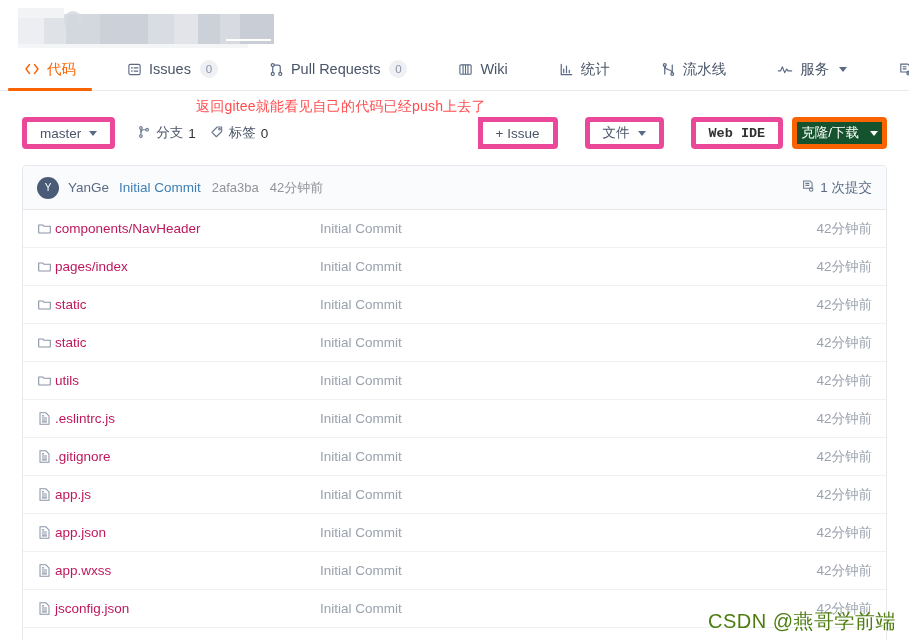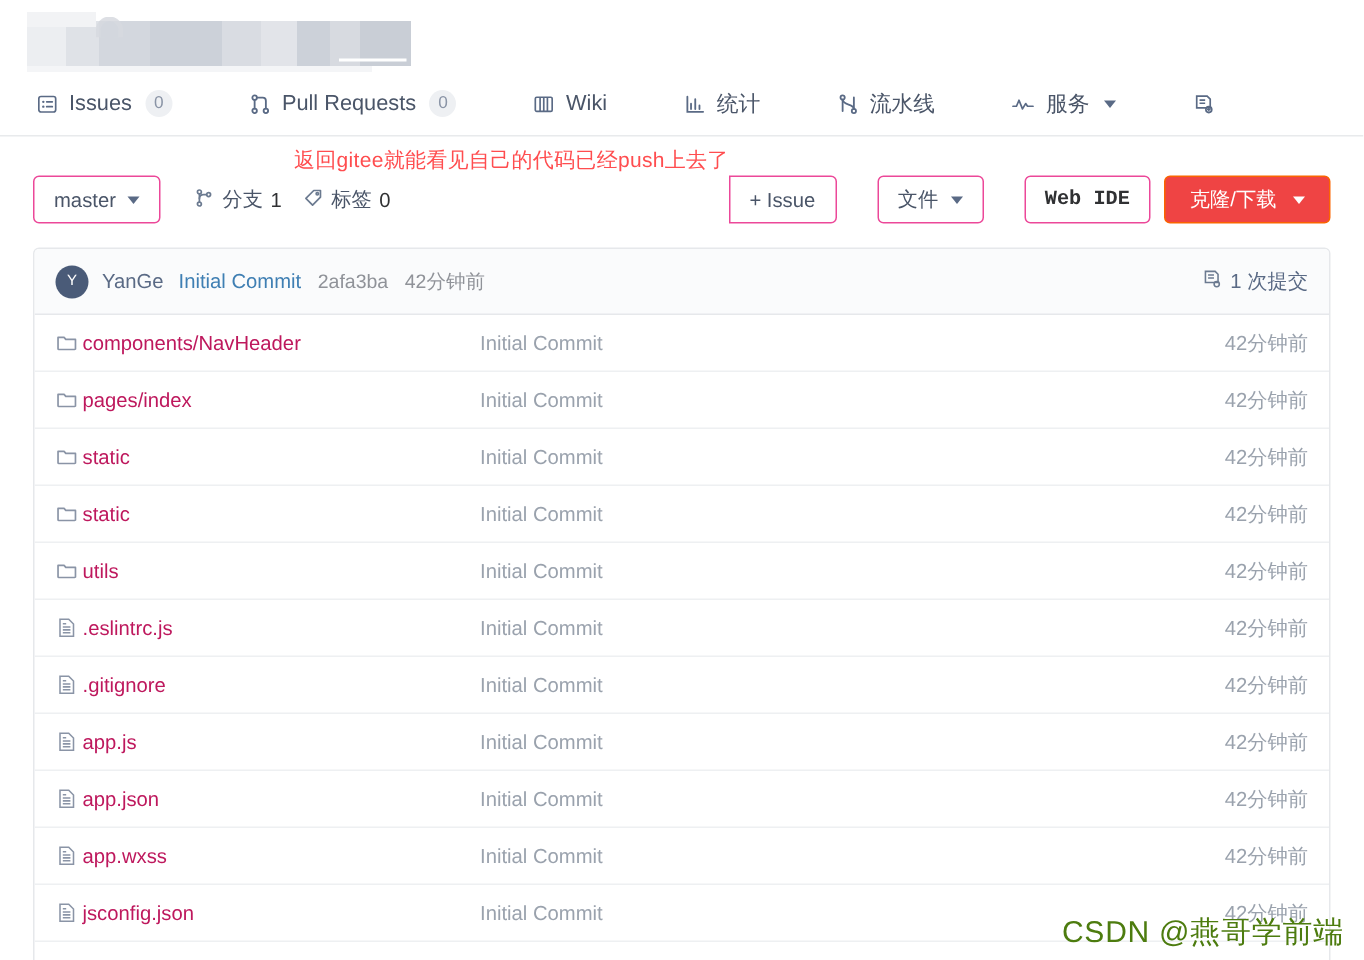--- a/index.html
+++ b/index.html
@@ -127,21 +127,21 @@
     align-items: center;
     padding: 0 22px 0 22px;
     margin-top: 14px;
   }
   .btn {
     height: 32px;
     padding: 0 13px;
     display: inline-flex;
     align-items: center;
     gap: 5px;
-    border: 1px solid #ec4899;
+    border: 5px solid #ec4899;
     background: #fff;
     border-radius: 4px;
     font-size: 13.5px;
     color: #4a5568;
     cursor: pointer;
     white-space: nowrap;
   }
   .btn-master { min-width: 70px; justify-content: center; }
   .meta-links {
     display: flex;
@@ -154,25 +154,25 @@
   .meta-links .m { display: inline-flex; align-items: center; gap: 5px; cursor: pointer; }
   .meta-links .num { color: #303133; }
   .spacer { flex: 1; }
   .grp { display: flex; align-items: center; }
   .grp .btn { border-radius: 0; margin-left: -1px; }
   .grp .btn:first-child { border-radius: 4px 0 0 4px; margin-left: 0; }
   .grp .btn:last-child  { border-radius: 0 4px 4px 0; }
   .btn-sep { margin-left: 27px; font-family: Liberation Mono, monospace; }
   .btn-ide { font-weight: bold; color: #303133; }
   .btn-clone {
-    background: #ef4444;
+    background: #14532d;
     border-color: #fa6400;
     color: #fff;
     font-size: 13.5px;
-    padding: 0 16px;
+    padding: 0 4px;
     margin-left: 9px;
   }
   .btn-clone .caret { border-top-color: #fff; margin-left: 6px; }
 
   
   .card {
     margin: 4px 22px 0 22px;
     border: 1px solid #e6e8eb;
     border-radius: 4px;
     background: #fff;
@@ -254,20 +254,30 @@
     <i style="width:22px;background:#ccd1d9"></i>
     <i style="width:20px;background:#d7dae0"></i>
     <i style="width:34px;background:#c9ced6"></i>
     <span class="mosaic-underline"></span>
     <span class="mosaic-bottom"></span>
   </div>
 </div>
 
 <div class="nav">
 
+  <div class="tab active">
+    <span class="ic">
+      <svg width="16" height="16" viewBox="0 0 16 16" fill="none" stroke="currentColor" stroke-width="1.4" stroke-linecap="round" stroke-linejoin="round">
+          <path d="M5.5 3.5 2 8l3.5 4.5"></path>
+          <path d="M10.5 3.5 14 8l-3.5 4.5"></path>
+        </svg>
+    </span>
+    <span>代码</span>
+    <span class="bar"></span>
+  </div>
 
   <div class="tab">
     <span class="ic">
       <svg width="15" height="15" viewBox="0 0 16 16" fill="none" stroke="currentColor" stroke-width="1.2">
           <rect x="2" y="2.5" width="12" height="11" rx="1.6"></rect>
           <circle cx="5.2" cy="6.3" r=".85" fill="currentColor" stroke="none"></circle>
           <circle cx="5.2" cy="9.7" r=".85" fill="currentColor" stroke="none"></circle>
           <path d="M7.6 6.3h4M7.6 9.7h4" stroke-linecap="round"></path>
         </svg>
     </span>

